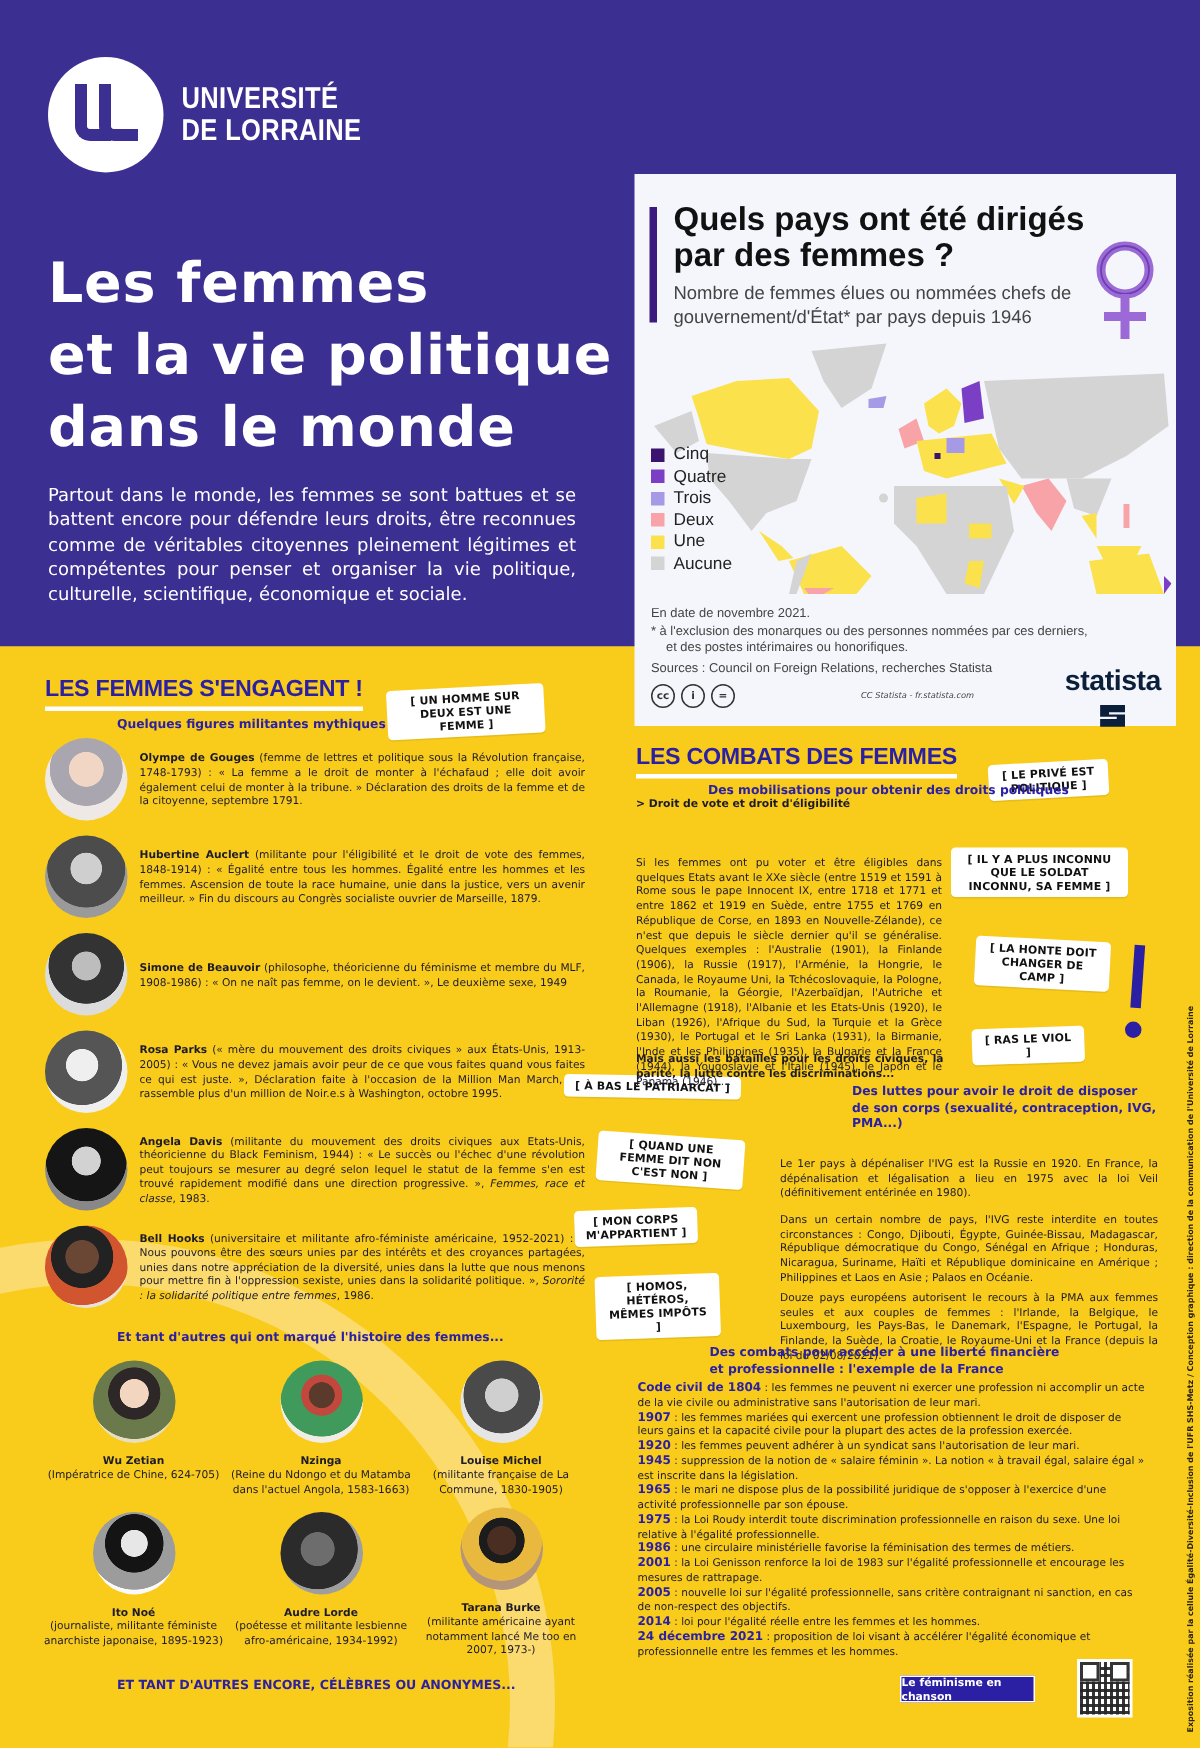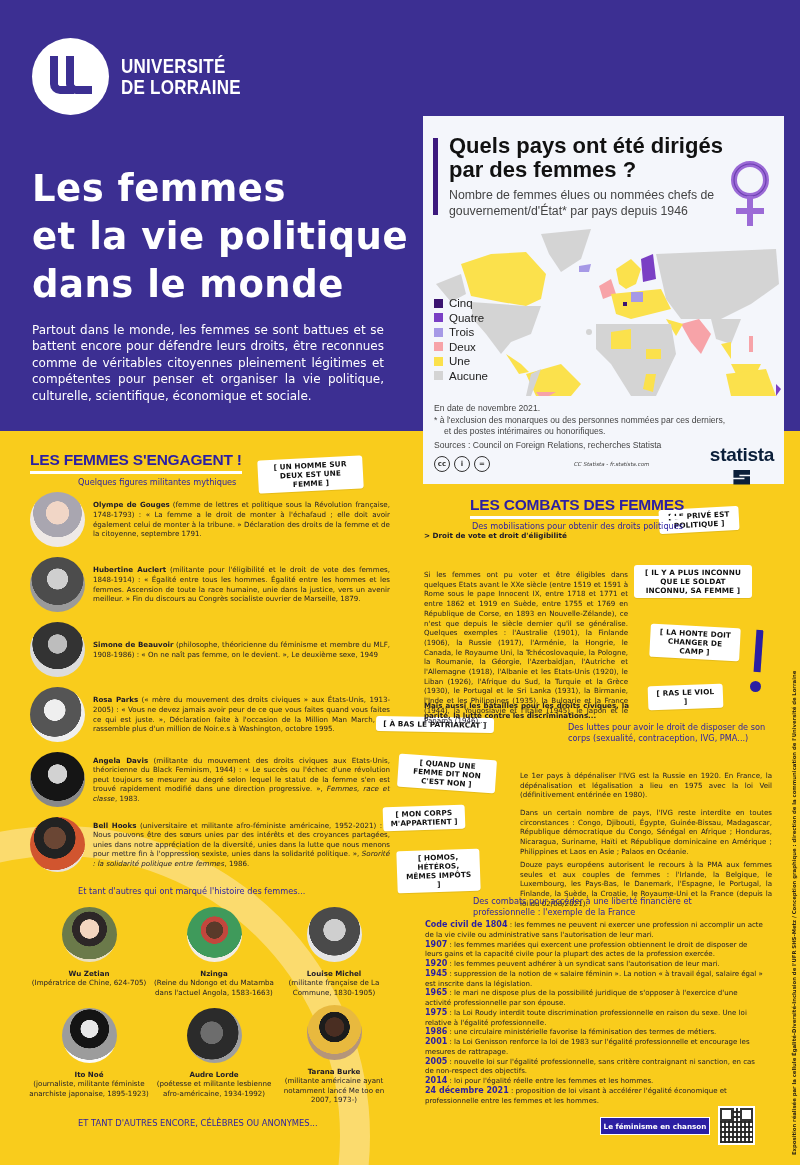--- a/index.html
+++ b/index.html
@@ -37,21 +37,21 @@
   .card-notes { position: absolute; left: 11px; top: 287px; font-family: "Liberation Sans", sans-serif; font-size: 8.6px; line-height: 11.5px; color: #444; }
   .card-notes .indent { padding-left: 10px; }
   .card-foot { position: absolute; left: 11px; bottom: 10px; width: 340px; height: 20px; display: flex; align-items: center; }
   .cc { width: 16px; height: 16px; border-radius: 50%; border: 1.5px solid #333; font-size: 7px; display: inline-flex; align-items: center; justify-content: center; margin-right: 4px; font-weight: 700; color: #333; }
   .cc-url { font-style: italic; font-size: 5.5px; color: #444; margin-left: 80px; }
   .statista { margin-left: auto; font-family: "Liberation Sans", sans-serif; font-weight: 700; font-size: 19px; color: #0b1f3a; display: flex; align-items: center; gap: 4px; letter-spacing: -.3px; flex-direction: column; }
   .statista-mark { width: 17px; height: 15px; background: #0b1f3a; clip-path: polygon(0 0, 100% 0, 100% 35%, 35% 35%, 35% 45%, 100% 45%, 100% 100%, 0 100%, 0 65%, 65% 65%, 65% 55%, 0 55%); }
 
   
   .sec-h { position: absolute; font-family: "Liberation Sans", sans-serif; font-weight: 700; color: #2b1fa3; font-size: 15.5px; letter-spacing: -.2px; padding-bottom: 2px; border-bottom: 3px solid #fff; }
-  .sub-h { position: absolute; font-weight: 400; color: #2b1fa3; font-size: 8.2px; padding-left: 48px; }
+  .sub-h { position: absolute; font-weight: 700; color: #2b1fa3; font-size: 8.2px; padding-left: 48px; }
 
   .person { position: absolute; left: 30px; width: 360px; display: flex; gap: 8px; align-items: center; }
   .portrait { flex: none; width: 55px; height: 55px; border-radius: 50%; background: radial-gradient(circle at 50% 40%, #d8d2cc 0 28%, #777 29% 60%, #2a2a2a 61%); }
   .portrait.color1 { background: radial-gradient(circle at 50% 38%, #f1d6c6 0 26%, #a9a6b0 27% 55%, #efe9e6 56%); }
   .portrait.bw2 { background: radial-gradient(circle at 50% 40%, #cfcfcf 0 24%, #4c4c4c 25% 60%, #9a9a9a 61%); }
   .portrait.bw3 { background: radial-gradient(circle at 50% 40%, #bdbdbd 0 22%, #333 23% 58%, #dcdcdc 59%); }
   .portrait.bw4 { background: radial-gradient(circle at 45% 42%, #efefef 0 24%, #555 25% 60%, #efefef 61%); }
   .portrait.bw5 { background: radial-gradient(circle at 50% 40%, #d2d2d2 0 22%, #151515 23% 62%, #888 63%); }
   .portrait.color2 { background: radial-gradient(circle at 45% 38%, #6a4634 0 24%, #222 25% 45%, #d1552f 46% 70%, #e9e2db 71%); }
   .person-text { font-size: 7.1px; line-height: 9.6px; text-align: justify; }
@@ -70,21 +70,21 @@
 
   .tag { position: absolute; background: #fff; color: #111; font-family: "DejaVu Sans", sans-serif; font-weight: 700; font-size: 7.3px; line-height: 9px; text-align: center; padding: 3px 7px; border-radius: 3px; letter-spacing: .1px; box-shadow: 0 1px 0 rgba(0,0,0,.08); }
 
   .combat-text { position: absolute; font-size: 7.1px; line-height: 9.7px; text-align: justify; margin-top: 24px; }
   .timeline { position: absolute; left: 425px; top: 920px; width: 340px; font-size: 7.05px; line-height: 9.75px; }
   .timeline .yr { color: #2b1fa3; font-weight: 700; font-size: 8px; }
 
   .exclam { position: absolute; left: 755px; top: 630px; width: 7px; height: 42px; background: #2b1fa3; transform: rotate(4deg); }
   .exclam-dot { position: absolute; left: 750px; top: 681px; width: 11px; height: 11px; border-radius: 50%; background: #2b1fa3; }
 
-  .song-btn { position: absolute; left: 600px; top: 1117px; width: 110px; height: 18px; background: #2b1fa3; border: 1px solid #fff; color: #fff; font-weight: 700; font-size: 7.2px; display: flex; align-items: center; justify-content: center; }
+  .song-btn { position: absolute; left: 600px; top: 1117px; width: 90px; height: 18px; background: #2b1fa3; border: 1px solid #fff; color: #fff; font-weight: 700; font-size: 7.2px; display: flex; align-items: center; justify-content: center; }
   .qr { position: absolute; left: 718px; top: 1106px; width: 37px; height: 39px; background: #fff; padding: 2px; }
   .qr-inner { width: 100%; height: 100%; background:
       repeating-linear-gradient(90deg, #111 0 2px, transparent 2px 4px),
       repeating-linear-gradient(0deg, #111 0 2px, transparent 2px 5px);
       background-blend-mode: multiply; opacity: .85; position: relative; }
   .qr-inner::before, .qr-inner::after { content: ""; position: absolute; width: 9px; height: 9px; border: 2px solid #111; background: #fff; }
   .qr-inner::before { left: 0; top: 0; }
   .qr-inner::after { right: 0; top: 0; }
 
   .credits { position: absolute; left: 791px; top: 1155px; transform: rotate(-90deg); transform-origin: left top; white-space: nowrap; font-size: 5.3px; font-weight: 700; color: #2b2210; }
@@ -285,21 +285,21 @@
 <div class="tag" style="left:634px; top:565px; width:118px;">[ IL Y A PLUS INCONNU QUE LE SOLDAT INCONNU, SA FEMME ]</div>
 <div class="tag" style="left:650px; top:626px; width:90px; transform:rotate(3deg);">[ LA HONTE DOIT CHANGER DE CAMP ]</div>
 <div class="tag" style="left:648px; top:685px; width:75px; transform:rotate(-2deg);">[ RAS LE VIOL ]</div>
 <div class="exclam"></div>
 <div class="exclam-dot"></div>
 <div class="tag" style="left:376px; top:717px; width:118px; transform:rotate(1deg);">[ À BAS LE PATRIARCAT ]</div>
 <div class="tag" style="left:398px; top:757px; width:98px; transform:rotate(4deg);">[ QUAND UNE FEMME DIT NON C'EST NON ]</div>
 <div class="tag" style="left:383px; top:806px; width:82px; transform:rotate(-2deg);">[ MON CORPS M'APPARTIENT ]</div>
 <div class="tag" style="left:397px; top:850px; width:83px; transform:rotate(-2deg);">[ HOMOS, HÉTÉROS, MÊMES IMPÔTS ]</div>
 
-<div class="sec-h" style="left:424px; top:496px;margin-left:46px;">LES COMBATS DES FEMMES</div>
+<div class="sec-h" style="left:424px; top:496px;">LES COMBATS DES FEMMES</div>
 <div class="sub-h" style="left:424px; top:521px;">Des mobilisations pour obtenir des droits politiques</div>
 <div style="position:absolute; left:424px; top:531px; font-size:7.2px; font-weight:700;">&gt; Droit de vote et droit d'éligibilité</div>
 <div class="combat-text" style="left:424px; top:546px; width:204px;">Si les femmes ont pu voter et être éligibles dans quelques Etats avant le XXe siècle (entre 1519 et 1591 à Rome sous le pape Innocent IX, entre 1718 et 1771 et entre 1862 et 1919 en Suède, entre 1755 et 1769 en République de Corse, en 1893 en Nouvelle-Zélande), ce n'est que depuis le siècle dernier qu'il se généralise. Quelques exemples : l'Australie (1901), la Finlande (1906), la Russie (1917), l'Arménie, la Hongrie, le Canada, le Royaume Uni, la Tchécoslovaquie, la Pologne, la Roumanie, la Géorgie, l'Azerbaïdjan, l'Autriche et l'Allemagne (1918), l'Albanie et les Etats-Unis (1920), le Liban (1926), l'Afrique du Sud, la Turquie et la Grèce (1930), le Portugal et le Sri Lanka (1931), la Birmanie, l'Inde et les Philippines (1935), la Bulgarie et la France (1944), la Yougoslavie et l'Italie (1945), le Japon et le Panama (1946) ...</div>
 <div class="combat-text" style="left:424px; top:677px; width:205px; font-weight:700;">Mais aussi les batailles pour les droits civiques, la parité, la lutte contre les discriminations...</div>
 
 <div class="sub-h" style="left:520px; top:722px; width:252px; font-size:8.2px; line-height:10.5px;">Des luttes pour avoir le droit de disposer de son corps (sexualité, contraception, IVG, PMA...)</div>
 <div class="combat-text" style="left:520px; top:747px; width:252px;">Le 1er pays à dépénaliser l'IVG est la Russie en 1920. En France, la dépénalisation et légalisation a lieu en 1975 avec la loi Veil (définitivement entérinée en 1980).</div>
 <div class="combat-text" style="left:520px; top:784px; width:252px;">Dans un certain nombre de pays, l'IVG reste interdite en toutes circonstances : Congo, Djibouti, Égypte, Guinée-Bissau, Madagascar, République démocratique du Congo, Sénégal en Afrique ; Honduras, Nicaragua, Suriname, Haïti et République dominicaine en Amérique ; Philippines et Laos en Asie ; Palaos en Océanie.</div>
 <div class="combat-text" style="left:520px; top:836px; width:252px;">Douze pays européens autorisent le recours à la PMA aux femmes seules et aux couples de femmes : l'Irlande, la Belgique, le Luxembourg, les Pays-Bas, le Danemark, l'Espagne, le Portugal, la Finlande, la Suède, la Croatie, le Royaume-Uni et la France (depuis la loi du 02/08/2021).</div>
 

